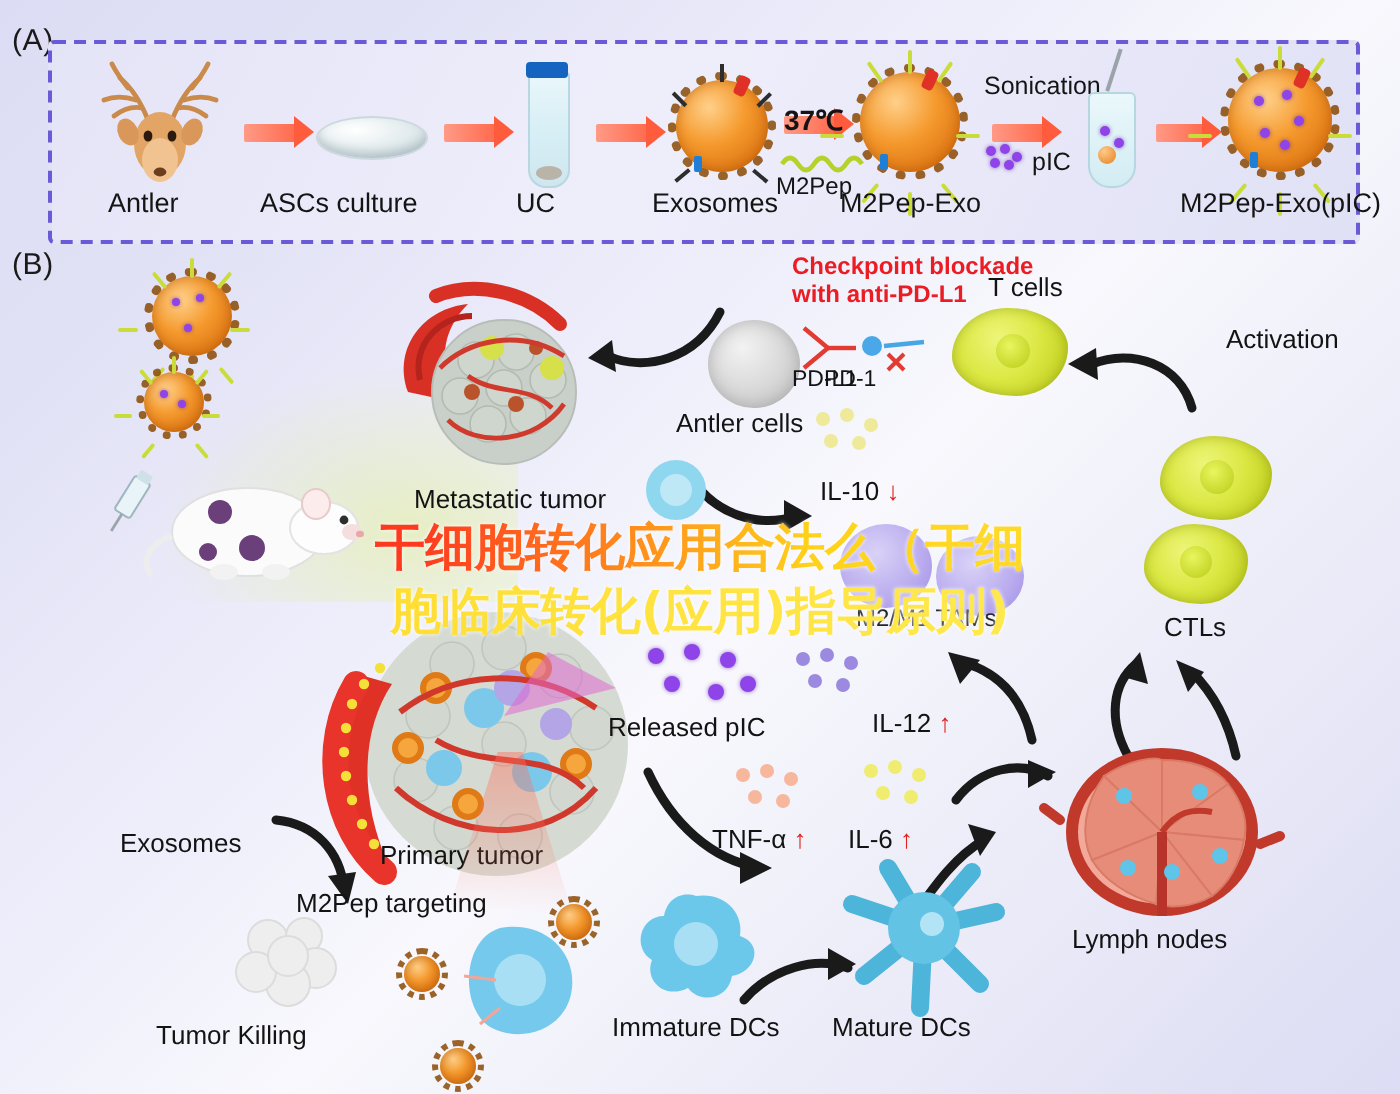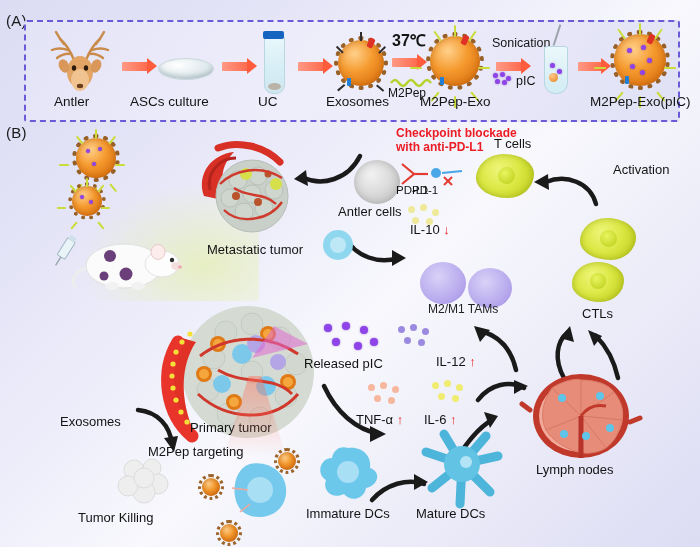--- a/index.html
+++ b/index.html
@@ -128,21 +128,21 @@
       <div class="hair" style="left:4px;top:4px;height:9px;transform:rotate(-45deg);"></div>
       <div class="hair" style="left:40px;top:4px;height:9px;transform:rotate(45deg);"></div>
       <div class="hair" style="left:6px;top:36px;height:9px;transform:rotate(-130deg);"></div>
       <div class="hair" style="left:38px;top:36px;height:9px;transform:rotate(130deg);"></div>
       <div class="tagRed" style="left:30px;top:-2px;transform:rotate(25deg);"></div>
       <div class="tagBlue" style="left:9px;top:38px;"></div>
     </div>
     <div class="aLabel" style="left:300px;top:72px;">Exosomes</div>
 
     <div class="arrowA" style="left:366px;top:36px;width:26px;"></div>
-    <div class="smLabel" style="left:366px;top:7px;font-size:16px;">37℃</div>
+    <div class="smLabel" style="left:366px;top:28px;font-size:14px;">37℃</div>
     <div class="m2pep-wave" style="left:364px;top:52px;">
       <svg width="42" height="12" viewBox="0 0 42 12">
           <path d="M1 7 Q5 1 9 7 T17 7 T25 7 T33 7 T41 7" stroke="#b6d22a" stroke-width="2.4" fill="none"></path>
         </svg>
     </div>
     <div class="smLabel" style="left:362px;top:64px;font-weight:normal;font-size:12px;">M2Pep</div>
 
     <div class="exo" style="left:404px;top:14px;width:50px;height:50px;">
       <div class="ring"></div>
         <div class="core"></div>
@@ -359,21 +359,21 @@
       </svg>
     </div>
 
     <div style="position:absolute;left:382px;top:78px;width:40px;height:26px;">
       <div class="cyto" style="left:2px;top:2px;background:#eeea9a;"></div>
       <div class="cyto" style="left:14px;top:0px;background:#eeea9a;"></div>
       <div class="cyto" style="left:26px;top:5px;background:#eeea9a;"></div>
       <div class="cyto" style="left:6px;top:13px;background:#eeea9a;"></div>
       <div class="cyto" style="left:20px;top:14px;background:#eeea9a;"></div>
     </div>
-    <div class="bLabel" style="left:386px;top:96px;">
+    <div class="bLabel" style="left:386px;top:112px;">
       <span>IL-10</span>
       <span style="color:#e0201b;font-weight:bold;">↓</span>
     </div>
 
     <div style="position:absolute;left:318px;top:104px;width:66px;height:38px;">
       <svg width="66" height="38" viewBox="0 0 66 38">
         <path d="M2 6 C14 28 38 34 56 28" stroke="#1a1a1a" stroke-width="4.5" fill="none" stroke-linecap="round"></path>
         <polygon points="50,20 64,28 50,36" fill="#1a1a1a"></polygon>
       </svg>
     </div>
@@ -614,14 +614,18 @@
     <div style="position:absolute;left:396px;top:304px;width:84px;height:76px;">
       <svg width="84" height="76" viewBox="0 0 84 76">
         <path d="M42 34 L24 4 M42 34 L66 6 M42 34 L6 22 M42 34 L78 26 M42 34 L12 58 M42 34 L70 62 M42 34 L40 74" stroke="#4db5da" stroke-width="9" stroke-linecap="round"></path>
         <circle cx="42" cy="34" r="18" fill="#62c3e5"></circle>
         <circle cx="46" cy="32" r="6" fill="#b3e4f5"></circle>
       </svg>
     </div>
     <div class="bLabel" style="left:392px;top:380px;">Mature DCs</div>
   </div>
 
+  <div id="watermark">
+    <div class="wm1">干细胞转化应用合法么（干细</div>
+    <div class="wm2">胞临床转化(应用)指导原则)</div>
+  </div>
 
 </div>
 
 </body></html>

